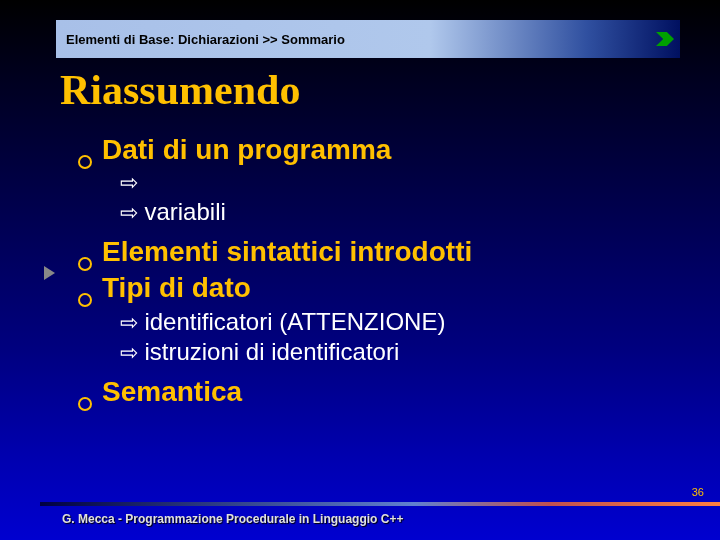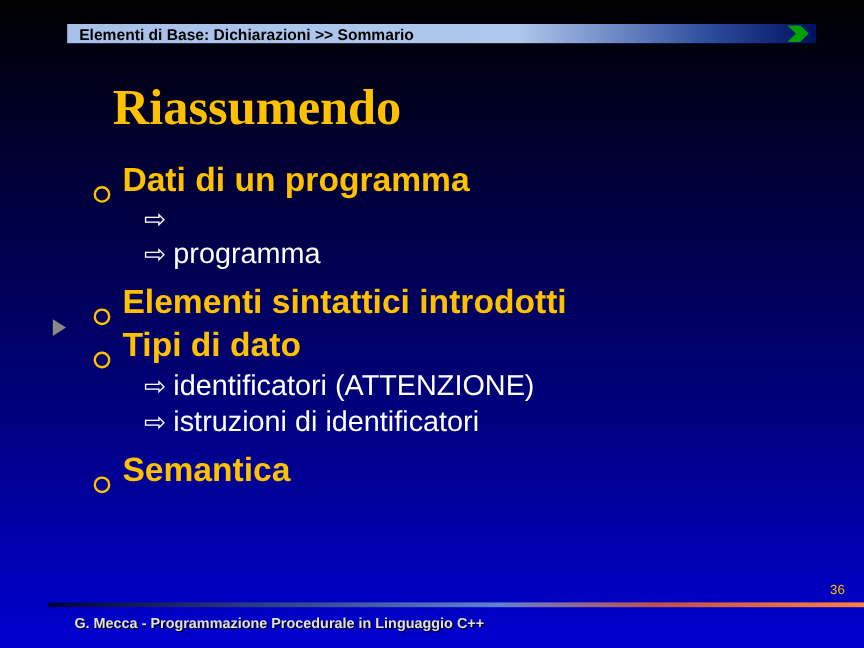--- a/index.html
+++ b/index.html
@@ -9,21 +9,21 @@
     background: linear-gradient(180deg, #000000 0%, #000020 15%, #000050 40%, #000080 65%, #0000b0 85%, #0000d0 100%);
     font-family: Arial, Helvetica, sans-serif;
     position: relative;
     overflow: hidden;
   }
   .header-bar {
     position: absolute;
     top: 20px;
     left: 56px;
     right: 40px;
-    height: 16px;
+    height: 38px;
     background: linear-gradient(90deg, #a8c0e8 0%, #b0c8ec 60%, #3050a0 85%, #001060 100%);
     display: flex;
     align-items: center;
     padding-left: 10px;
     padding-right: 6px;
     justify-content: space-between;
   }
   .header-text {
     font-size: 13px;
     font-weight: bold;
@@ -36,21 +36,20 @@
     clip-path: polygon(0 0, 60% 0, 100% 50%, 60% 100%, 0 100%, 40% 50%);
   }
   .title {
     position: absolute;
     top: 66px;
     left: 60px;
     font-family: "Times New Roman", serif;
     font-size: 42px;
     font-weight: bold;
     color: #ffc000;
-    margin-left: 34px;
   }
   .content {
     position: absolute;
     top: 134px;
     left: 78px;
     right: 40px;
   }
   .bullet-main {
     display: flex;
     align-items: flex-end;
@@ -136,21 +135,21 @@
 
   <div class="bullet-main">
     <span class="circle"></span>
     <span>Dati di un programma</span>
   </div>
   <div class="bullet-sub">
     <span class="arrow">⇨</span>
   </div>
   <div class="bullet-sub">
     <span class="arrow">⇨</span>
-    <span>programma</span>
+    <span>variabili</span>
   </div>
 
   <div class="group-gap"></div>
 
   <div class="bullet-main">
     <span class="circle"></span>
     <span>Elementi sintattici introdotti</span>
   </div>
   <div class="bullet-main">
     <span class="circle"></span>

